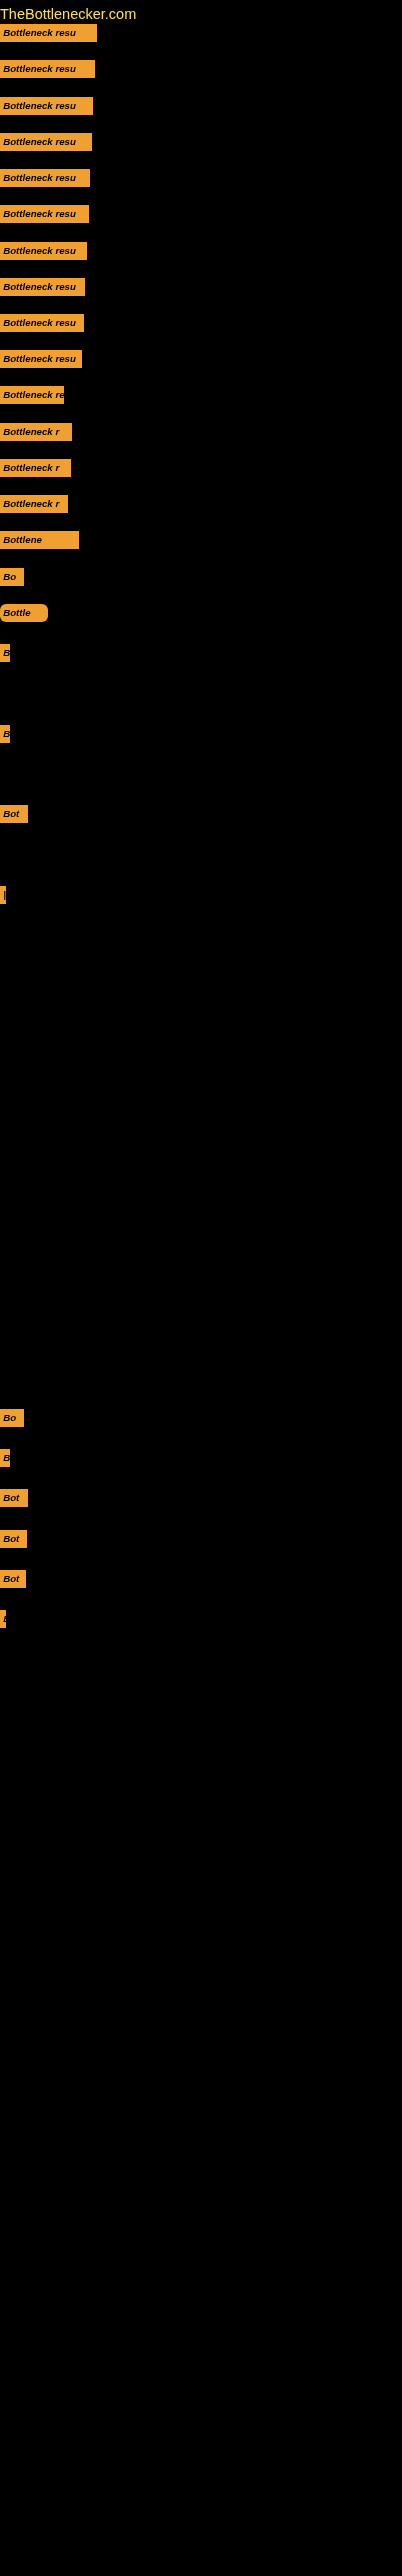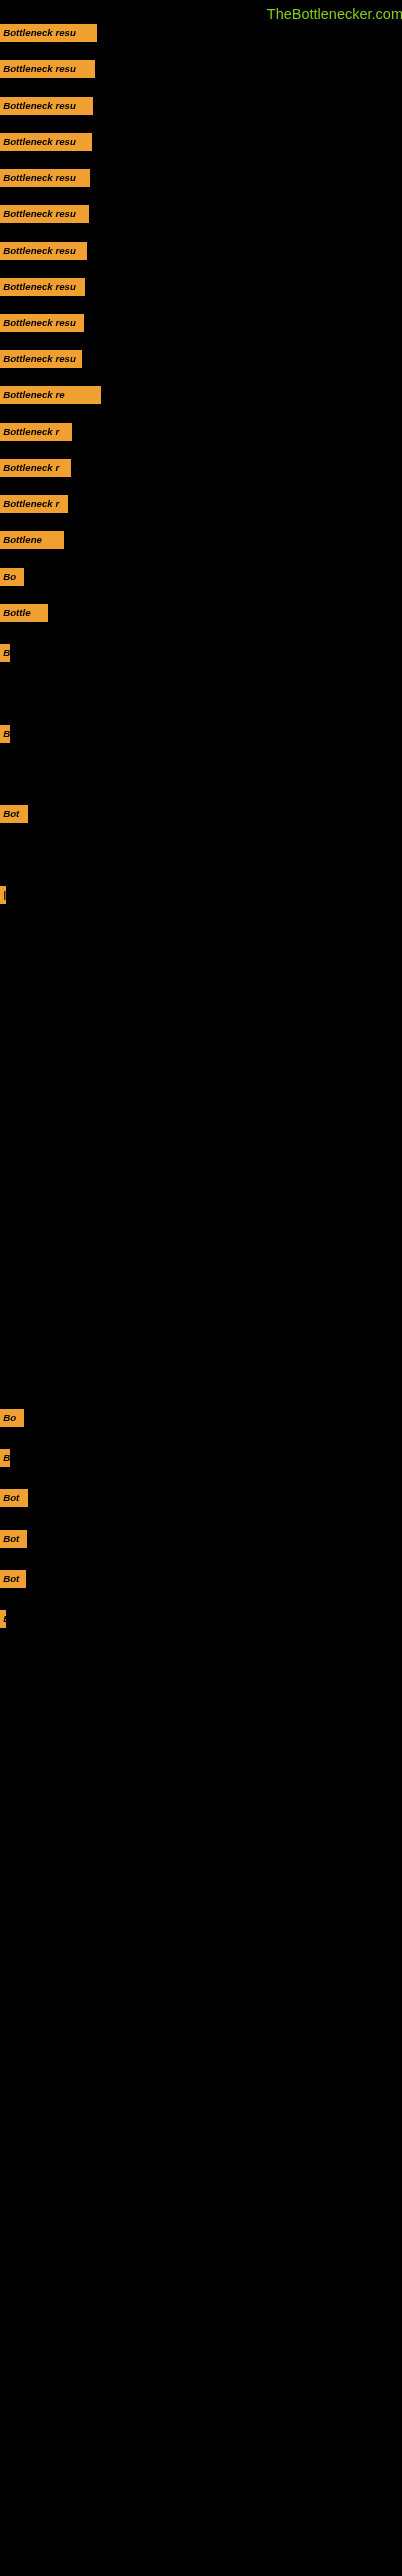--- a/index.html
+++ b/index.html
@@ -8,22 +8,22 @@
       box-sizing: border-box;
     }
     body {
       background-color: #000000;
       width: 403px;
       min-height: 2576px;
       font-family: Arial, sans-serif;
       position: relative;
     }
     .site-title {
-      text-align: right;
-      color: #84cc16;
+      text-align: left;
+      color: #fde047;
       font-size: 14.5px;
       padding: 6.4px 0;
       position: absolute;
       top: 0;
       left: 0;
       right: 0;
     }
     .bottleneck-bar {
       position: absolute;
       left: 0;
@@ -49,27 +49,27 @@
     <div class="bottleneck-bar" style="top: 24px; width: 97px;">Bottleneck resu</div>
     <div class="bottleneck-bar" style="top: 60px; width: 95px;">Bottleneck resu</div>
     <div class="bottleneck-bar" style="top: 97px; width: 93px;">Bottleneck resu</div>
     <div class="bottleneck-bar" style="top: 133px; width: 92px;">Bottleneck resu</div>
     <div class="bottleneck-bar" style="top: 169px; width: 90px;">Bottleneck resu</div>
     <div class="bottleneck-bar" style="top: 205px; width: 89px;">Bottleneck resu</div>
     <div class="bottleneck-bar" style="top: 242px; width: 87px;">Bottleneck resu</div>
     <div class="bottleneck-bar" style="top: 278px; width: 85px;">Bottleneck resu</div>
     <div class="bottleneck-bar" style="top: 314px; width: 84px;">Bottleneck resu</div>
     <div class="bottleneck-bar" style="top: 350px; width: 82px;">Bottleneck resu</div>
-    <div class="bottleneck-bar" style="top: 386px; width: 101px;">Bottleneck re</div>
+    <div class="bottleneck-bar" style="top: 386px; width: 64px;">Bottleneck re</div>
     <div class="bottleneck-bar" style="top: 423px; width: 72px;">Bottleneck r</div>
     <div class="bottleneck-bar" style="top: 459px; width: 71px;">Bottleneck r</div>
     <div class="bottleneck-bar" style="top: 495px; width: 68px;">Bottleneck r</div>
-    <div class="bottleneck-bar" style="top: 531px; width: 64px;">Bottlene</div>
+    <div class="bottleneck-bar" style="top: 531px; width: 79px;">Bottlene</div>
     <div class="bottleneck-bar" style="top: 568px; width: 24px;">Bo</div>
-    <div class="bottleneck-bar" style="top: 604px; width: 48px;">Bottle</div>
+    <div class="bottleneck-bar" style="top: 604px; width: 48px; border-radius: 6px;">Bottle</div>
     <div class="bottleneck-bar" style="top: 644px; width: 9.7px;">B</div>
     <div class="bottleneck-bar" style="top: 725px; width: 9.7px;">B</div>
     <div class="bottleneck-bar" style="top: 805px; width: 28px;">Bot</div>
     <div class="bottleneck-bar" style="top: 886px; width: 6.4px;">|</div>
     <div class="bottleneck-bar" style="top: 1409px; width: 24px;">Bo</div>
     <div class="bottleneck-bar" style="top: 1449px; width: 9.7px;">B</div>
     <div class="bottleneck-bar" style="top: 1489px; width: 28px;">Bot</div>
     <div class="bottleneck-bar" style="top: 1530px; width: 26.6px;">Bot</div>
     <div class="bottleneck-bar" style="top: 1570px; width: 26px;">Bot</div>
     <div class="bottleneck-bar" style="top: 1610px; width: 6.4px;">B</div>

